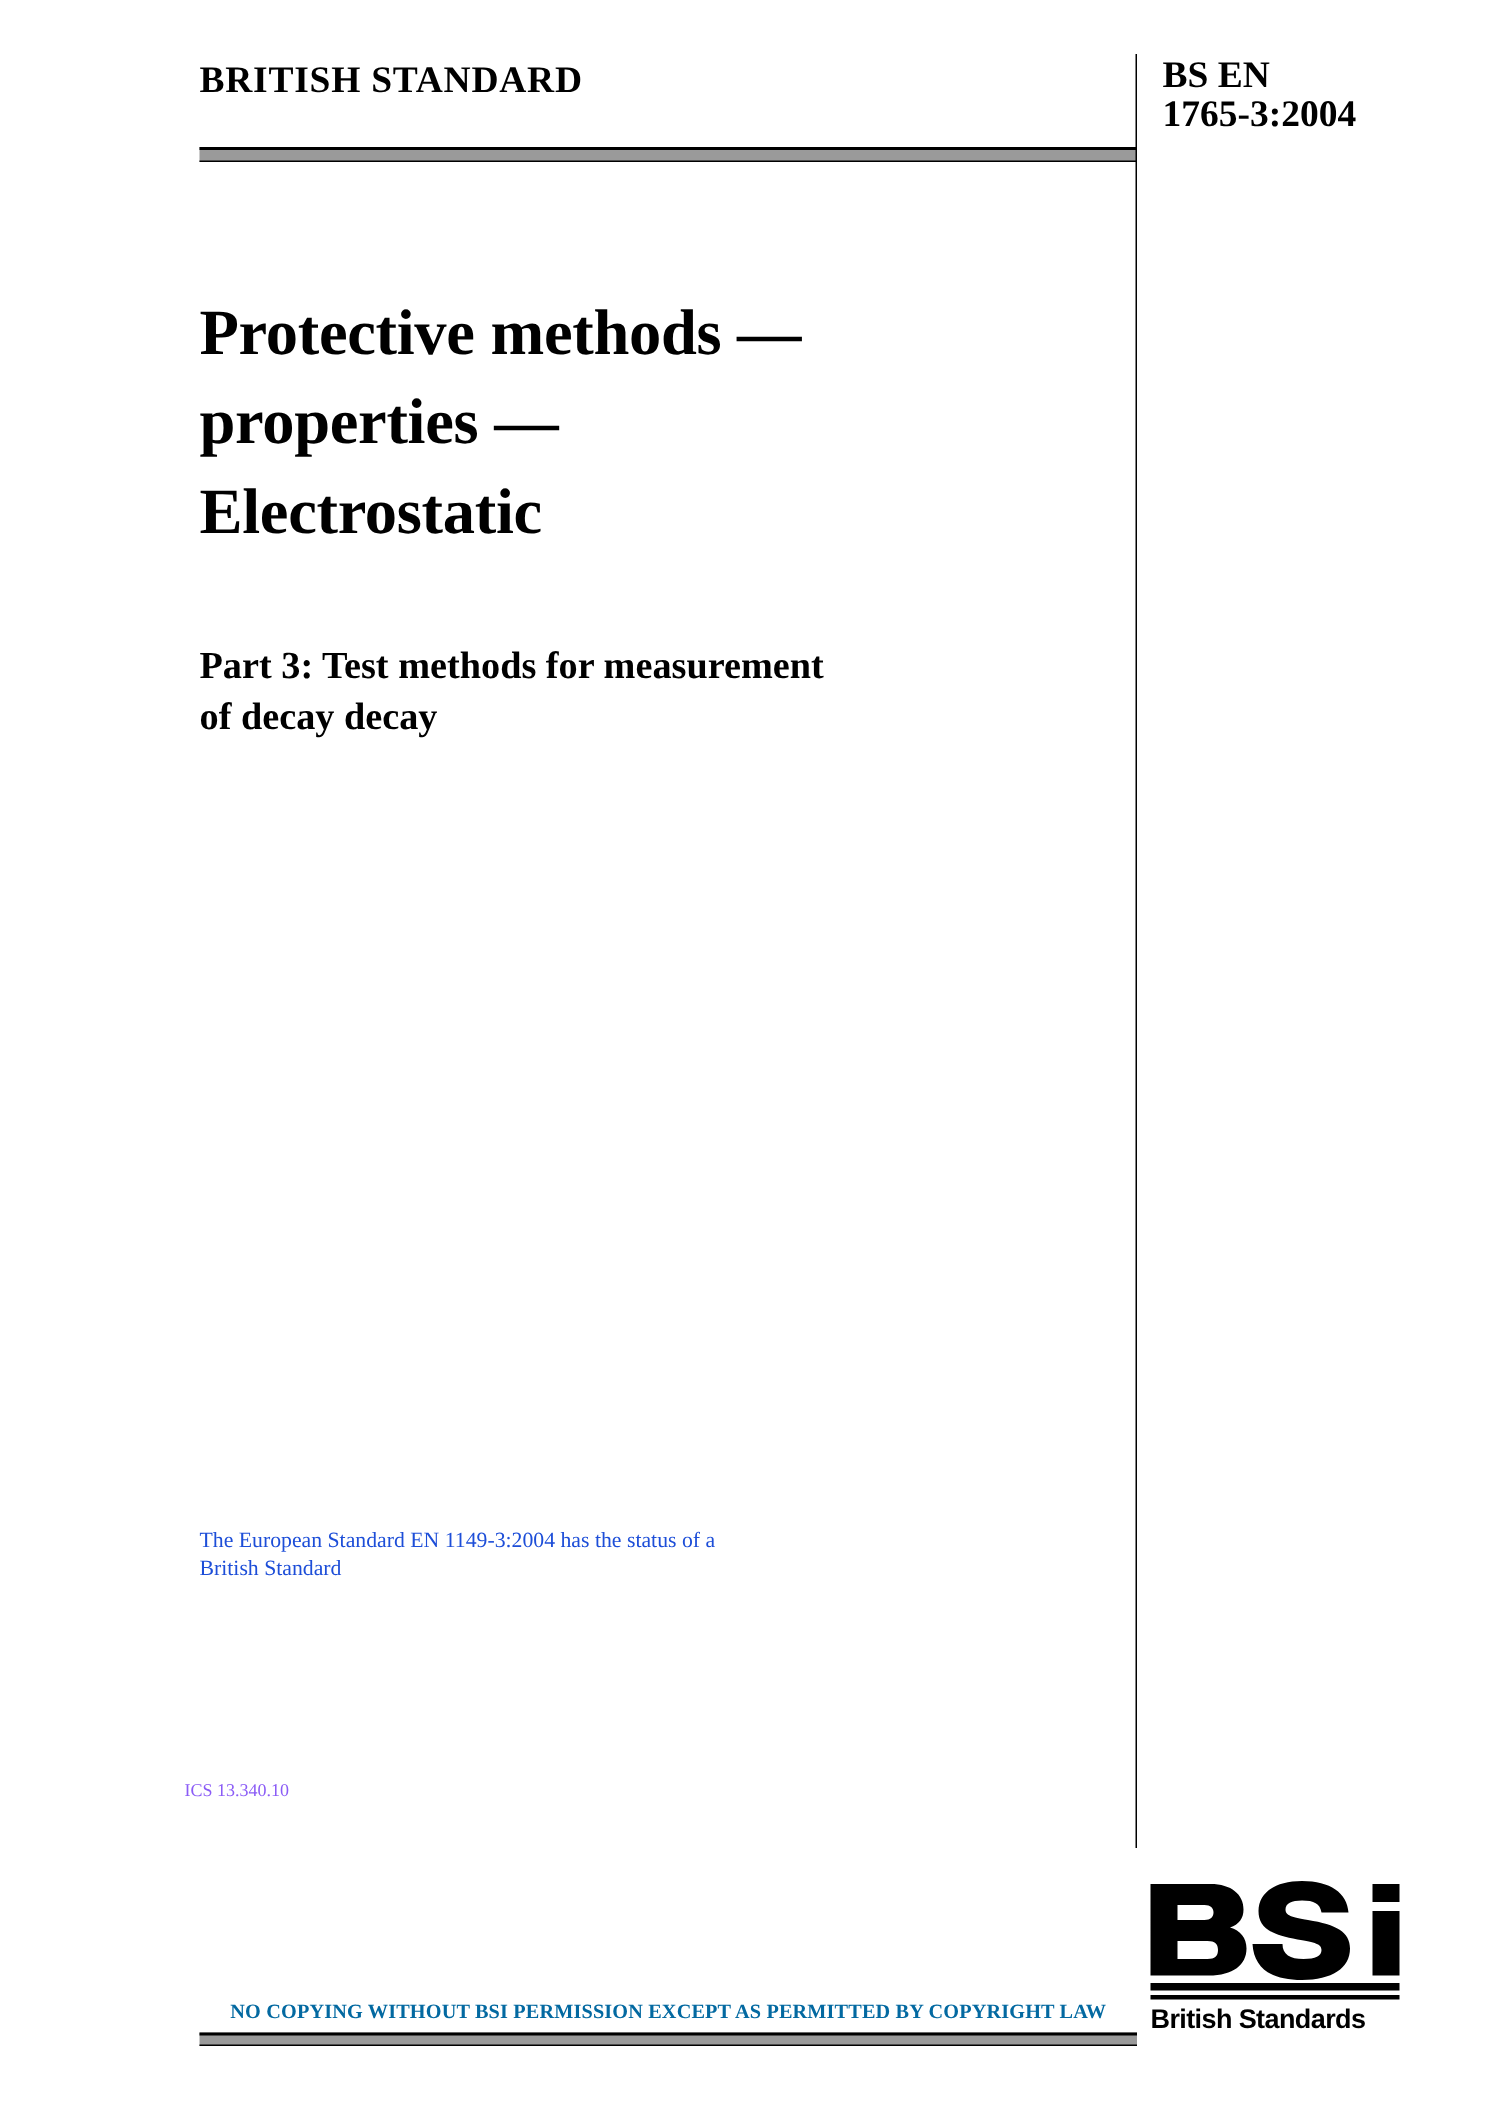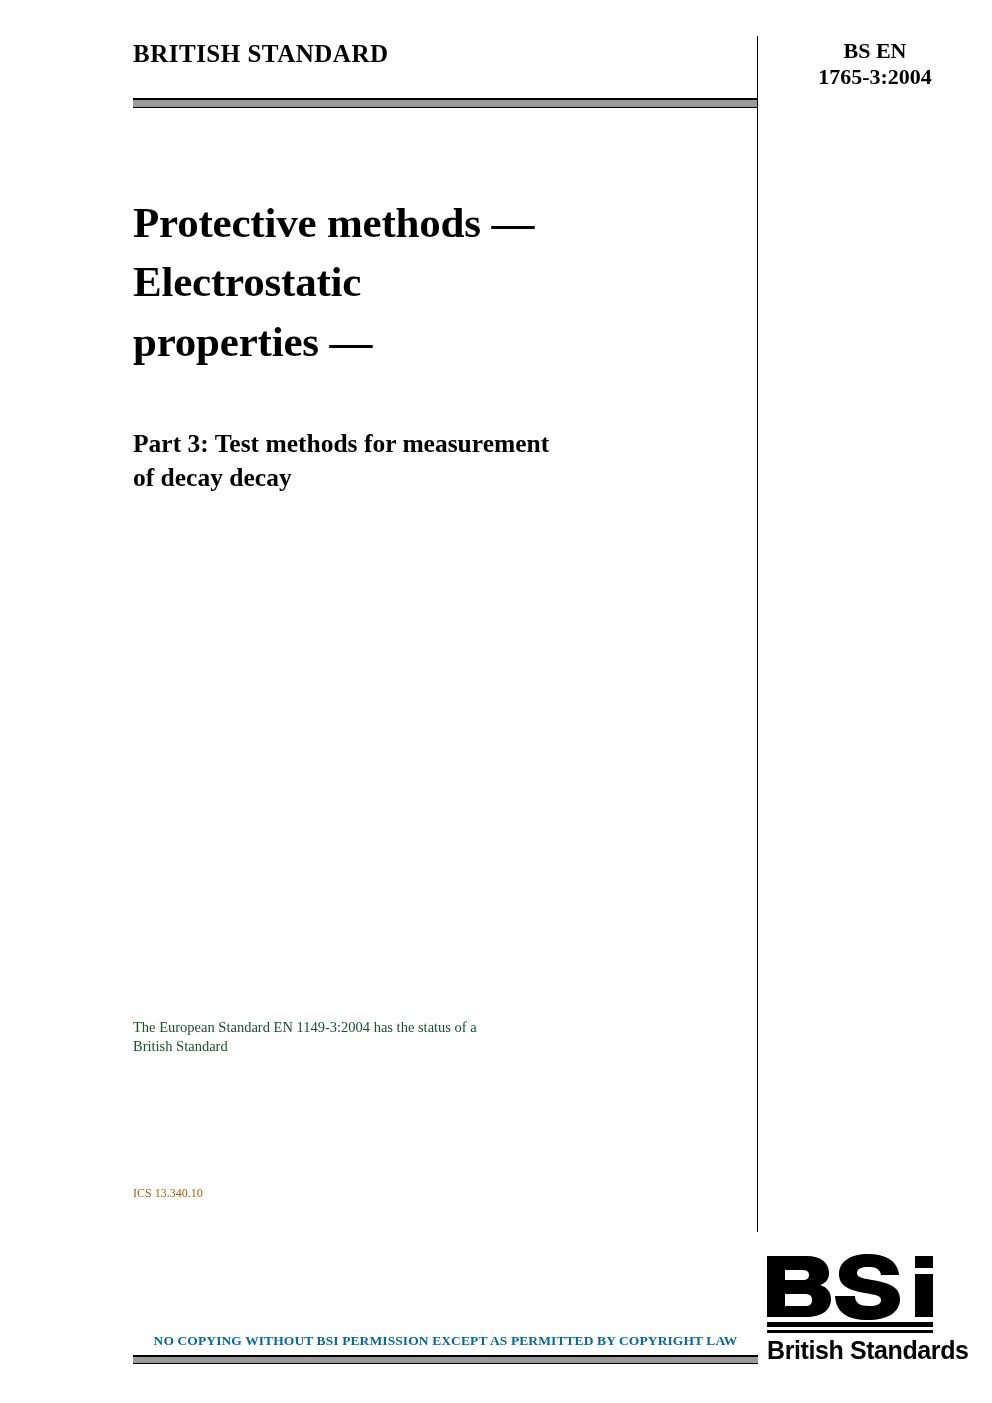--- a/index.html
+++ b/index.html
@@ -45,24 +45,23 @@
     color: #000;
     white-space: nowrap;
   }
   .doc-number {
     position: absolute;
     left: 642px;
     top: -2px;
     width: 200px;
     font-family: "Liberation Serif", serif;
     font-weight: bold;
-    font-size: 22px;
+    font-size: 25px;
     line-height: 26px;
     color: #000;
-    text-align: center;
   }
   .doc-number div {
     white-space: nowrap;
   }
 
   .header-rule {
     position: absolute;
     left: 133px;
     top: 98px;
     width: 625px;
@@ -115,34 +114,34 @@
 
   
   .status-note {
     position: absolute;
     left: 133px;
     top: 1018px;
     width: 560px;
     font-family: "Liberation Serif", serif;
     font-size: 14.5px;
     line-height: 19px;
-    color: #14532d;
+    color: #1d4ed8;
   }
   .status-note span {
     display: block;
   }
 
   
   .ics {
     position: absolute;
-    left: 133px;
+    left: 123px;
     top: 1186px;
     font-family: "Liberation Serif", serif;
     font-size: 12px;
-    color: #a16207;
+    color: #8b5cf6;
   }
 
   
   .footer-note {
     position: absolute;
     left: 133px;
     top: 1333px;
     width: 625px;
     text-align: center;
     font-family: "Liberation Serif", serif;
@@ -177,21 +176,21 @@
     top: 0;
     width: 185px;
     height: 82px;
   }
   .logo-word {
     position: absolute;
     left: 2px;
     top: 84px;
     font-family: "Liberation Sans", sans-serif;
     font-weight: bold;
-    font-size: 25px;
+    font-size: 18px;
     letter-spacing: -0.4px;
     color: #000;
     white-space: nowrap;
   }
 </style>
 </head>
 <body>
 
 <div class="page">
 
@@ -203,22 +202,22 @@
     </div>
   </div>
 
   <div class="header-rule"></div>
 
   <div class="v-divider"></div>
 
   <div class="title-block">
     <h1 class="main-title">
       <span>Protective methods —</span>
+      <span>properties —</span>
       <span>Electrostatic</span>
-      <span>properties —</span>
     </h1>
     <div class="subtitle">
       <span>Part 3: Test methods for measurement</span>
       <span>of decay decay</span>
     </div>
   </div>
 
   <div class="status-note">
     <span>The European Standard EN 1149-3:2004 has the status of a</span>
     <span>British Standard</span>

